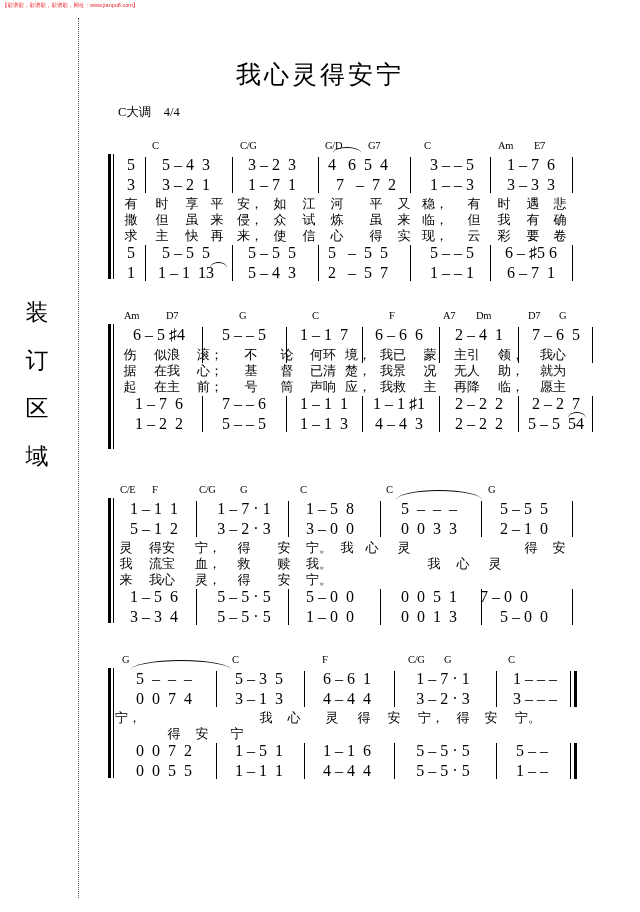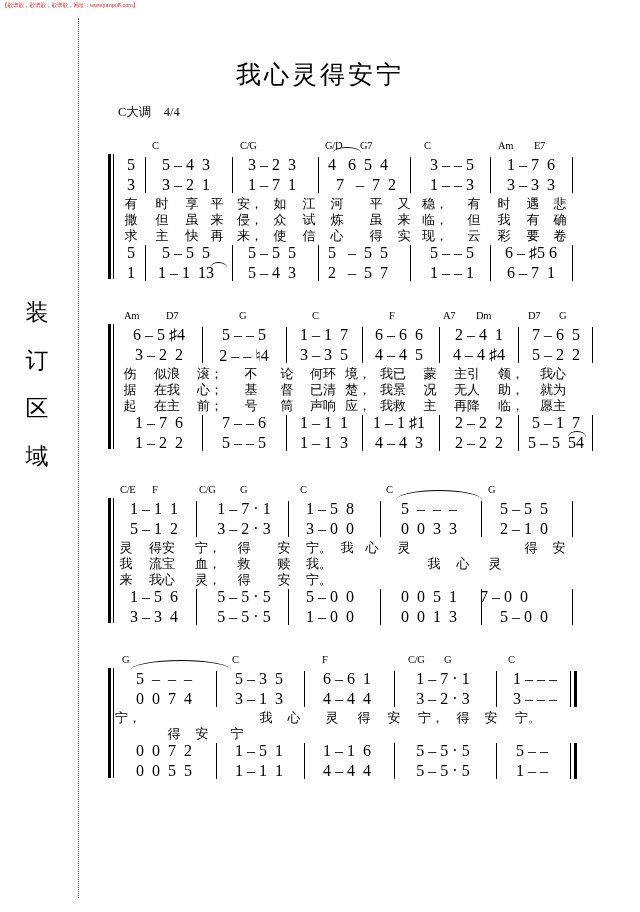--- a/index.html
+++ b/index.html
@@ -172,21 +172,21 @@
   <div class="sys-inner" style="height:145px">
     <div class="brace">
       <div class="thick" style="top:14px;height:125px"></div>
       <div class="thin" style="top:14px;height:125px"></div>
     </div>
 
     <div class="chordrow" style="height:16px">
       <span class="chord" style="left:48px">C</span>
       <span class="chord" style="left:136px">C/G</span>
       <span class="chord" style="left:221px">G/D</span>
-      <span class="chord" style="left:256px">G7</span>
+      <span class="chord" style="left:264px">G7</span>
       <span class="chord" style="left:320px">C</span>
       <span class="chord" style="left:394px">Am</span>
       <span class="chord" style="left:430px">E7</span>
 
       <div class="slur slur-small" style="left:229px;top:7px;width:28px"></div>
     </div>
 
     <div class="notesrow" style="height:20px">
       <span class="cell" style="left:27px">5</span>
       <span class="cell" style="left:82px">5 – 4  3</span>
@@ -316,28 +316,20 @@
       <span class="cell" style="left:295px">6 – 6  6</span>
       <span class="cell" style="left:375px">2 – 4  1</span>
       <span class="cell" style="left:452px">7 – 6  5</span>
       <div class="barline" style="left:98px;  top:1px;height:36px"></div>
       <div class="barline" style="left:182px; top:1px;height:36px"></div>
       <div class="barline" style="left:258px; top:1px;height:36px"></div>
       <div class="barline" style="left:335px; top:1px;height:36px"></div>
       <div class="barline" style="left:414px; top:1px;height:36px"></div>
       <div class="barline" style="left:488px; top:1px;height:36px"></div>
     </div>
-    <div class="notesrow" style="height:19px">
-      <span class="cell" style="left:55px">3 – 2  2</span>
-      <span class="cell" style="left:140px">2 – – ♮4</span>
-      <span class="cell" style="left:220px">3 – 3  5</span>
-      <span class="cell" style="left:295px">4 – 4  5</span>
-      <span class="cell" style="left:375px">4 – 4 ♯4</span>
-      <span class="cell" style="left:452px">5 – 2  2</span>
-    </div>
 
     <div class="lyricrow" style="height:16px">
       <span class="cell" style="left:26px">伤</span>
       <span class="cell" style="left:63px">似浪</span>
       <span class="cell" style="left:106px">滚；</span>
       <span class="cell" style="left:147px">不</span>
       <span class="cell" style="left:183px">论</span>
       <span class="cell" style="left:219px">何环</span>
       <span class="cell" style="left:254px">境，</span>
       <span class="cell" style="left:289px">我已</span>
@@ -374,21 +366,21 @@
       <span class="cell" style="left:407px">临，</span>
       <span class="cell" style="left:449px">愿主</span>
     </div>
 
     <div class="notesrow" style="height:20px">
       <span class="cell" style="left:55px">1 – 7  6</span>
       <span class="cell" style="left:140px">7 – – 6</span>
       <span class="cell" style="left:220px">1 – 1  1</span>
       <span class="cell" style="left:295px">1 – 1 ♯1</span>
       <span class="cell" style="left:375px">2 – 2  2</span>
-      <span class="cell" style="left:452px">5 – 1  7</span>
+      <span class="cell" style="left:452px">2 – 2  7</span>
       <div class="barline" style="left:98px;  top:1px;height:36px"></div>
       <div class="barline" style="left:182px; top:1px;height:36px"></div>
       <div class="barline" style="left:258px; top:1px;height:36px"></div>
       <div class="barline" style="left:335px; top:1px;height:36px"></div>
       <div class="barline" style="left:414px; top:1px;height:36px"></div>
       <div class="barline" style="left:488px; top:1px;height:36px"></div>
     </div>
     <div class="notesrow" style="height:20px">
       <span class="cell" style="left:55px">1 – 2  2</span>
       <span class="cell" style="left:140px">5 – – 5</span>

